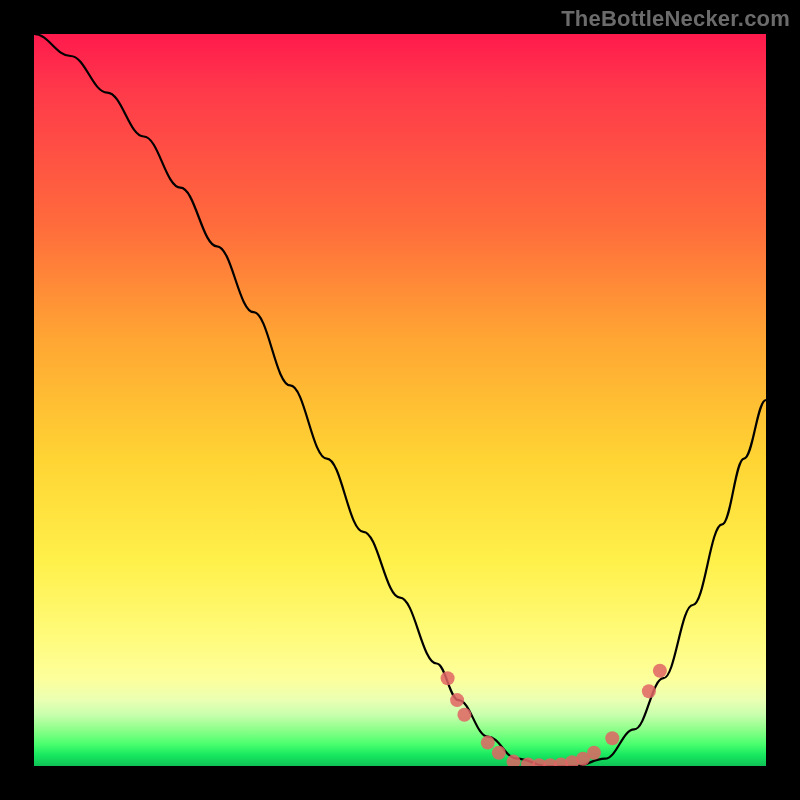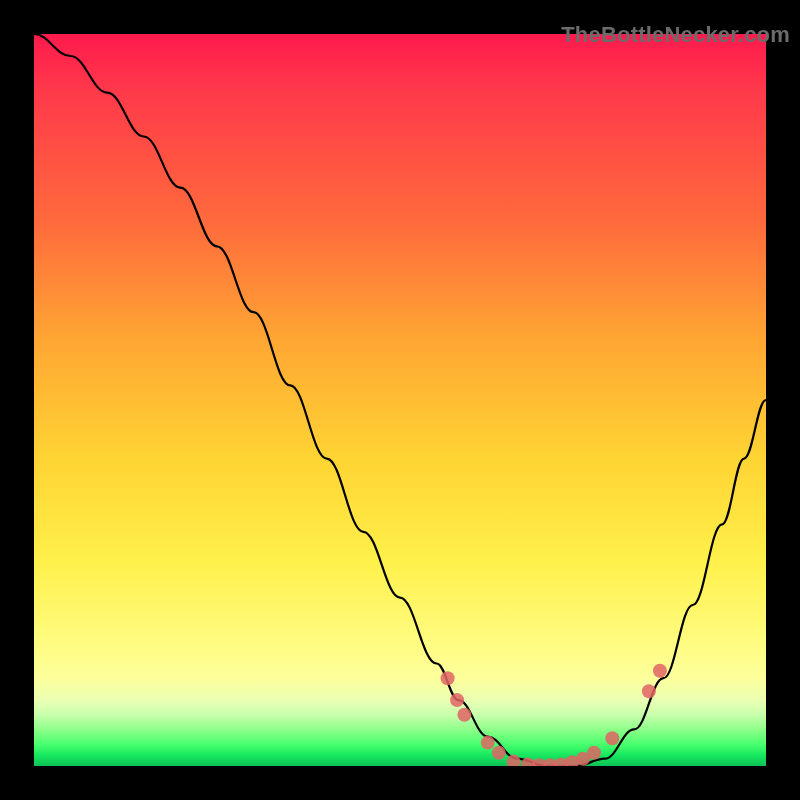--- a/index.html
+++ b/index.html
@@ -56,21 +56,20 @@
   }
   .watermark {
     position: absolute;
     top: 6px;
     right: 10px;
     color: #6b6b6b;
     font-size: 22px;
     font-weight: 600;
     letter-spacing: 0.2px;
     user-select: none;
-    margin-top: 16px;
   }
 </style>
 </head>
 <body>
 
 <div class="frame"></div>
 
 <div class="plot-area">
   <div class="gradient"></div>
 

